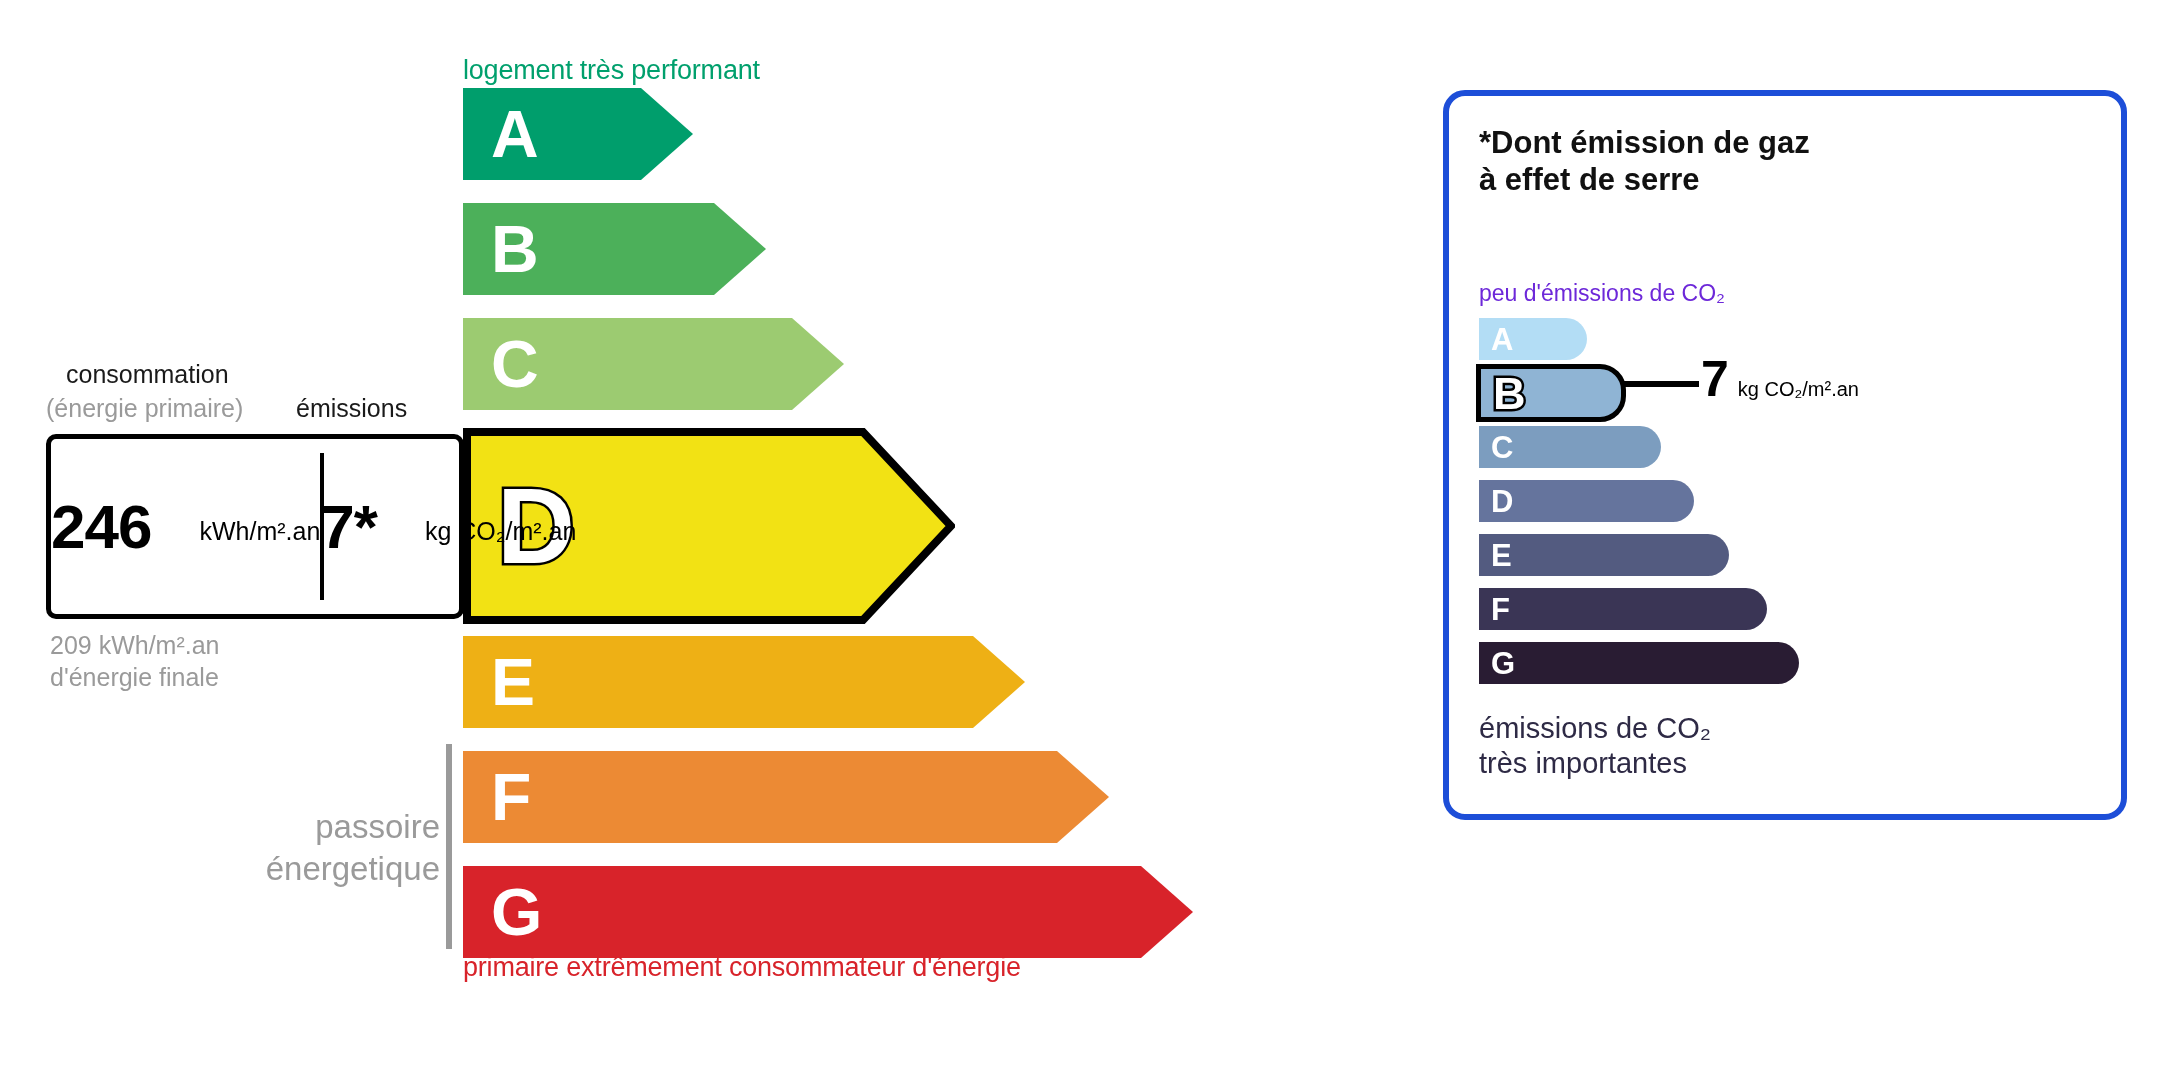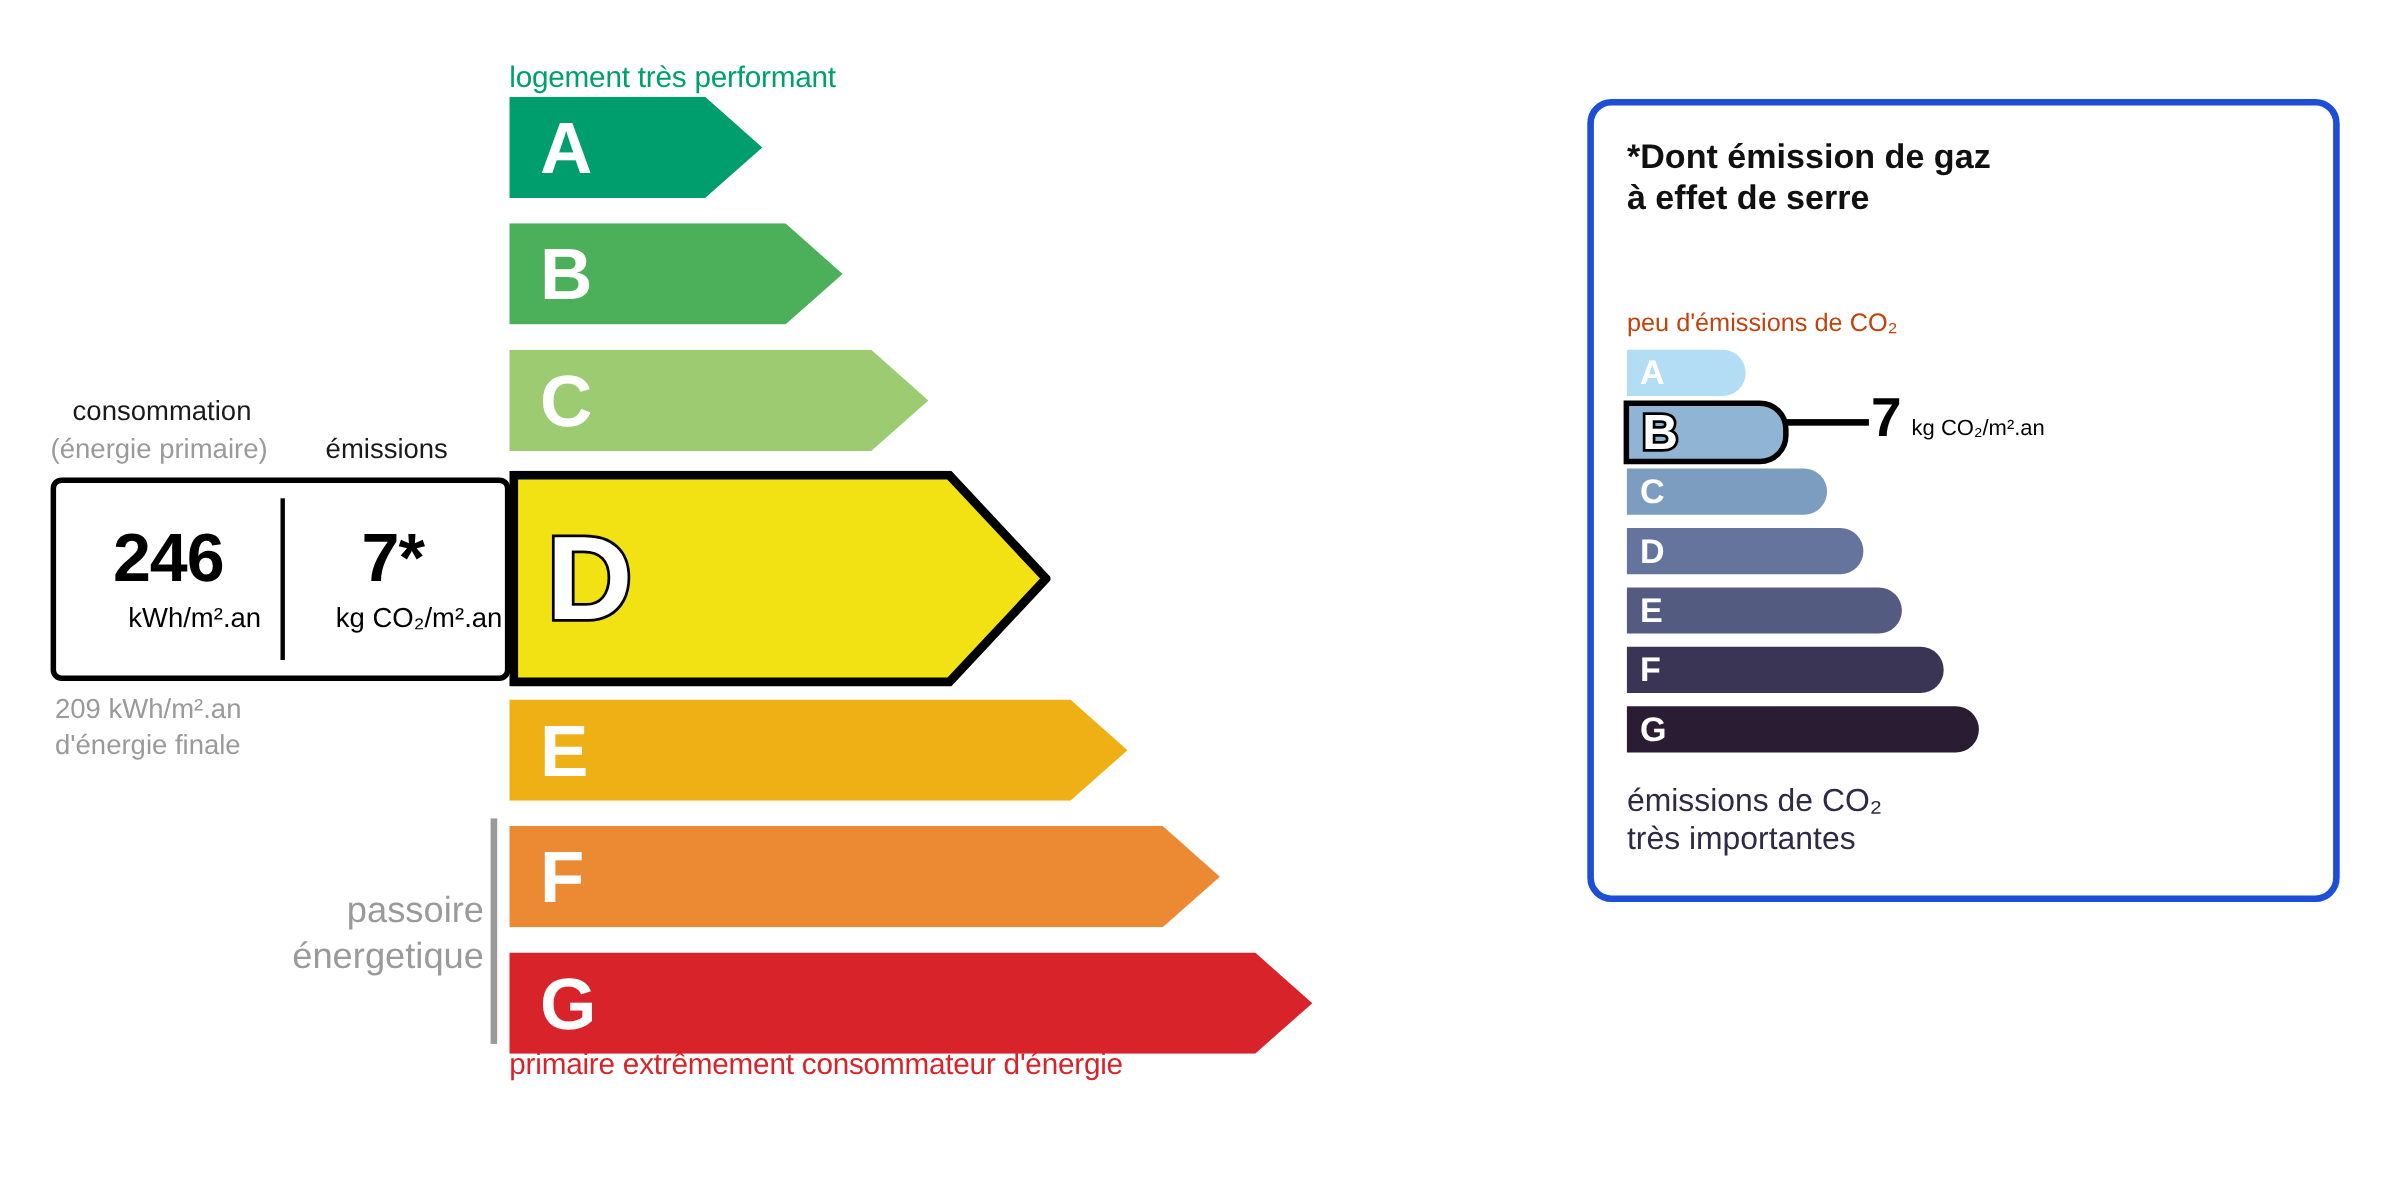--- a/index.html
+++ b/index.html
@@ -87,21 +87,21 @@
     border: 5px solid #000000;
     border-radius: 10px;
     background: #ffffff;
     display: flex;
     align-items: stretch;
     z-index: 5;
   }
   .value-cell {
     flex: 1 1 0;
     display: flex;
-    flex-direction: column;
+    flex-direction: row;
     align-items: center;
     justify-content: center;
     position: relative;
   }
   .value-cell + .value-cell::before {
     content: "";
     position: absolute;
     left: 0; top: 14px; bottom: 14px;
     width: 4px;
     background: #000000;
@@ -160,21 +160,21 @@
     font-size: 31px;
     font-weight: bold;
     color: #111111;
     line-height: 1.2;
     white-space: pre-line;
   }
   #co2-top-caption {
     position: absolute;
     left: 30px; top: 184px;
     font-size: 23px;
-    color: #c2410c;
+    color: #6d28d9;
     white-space: nowrap;
   }
   #co2-bottom-caption {
     position: absolute;
     left: 30px; top: 615px;
     font-size: 29px;
     color: #2e2a45;
     line-height: 1.2;
     white-space: pre-line;
   }

